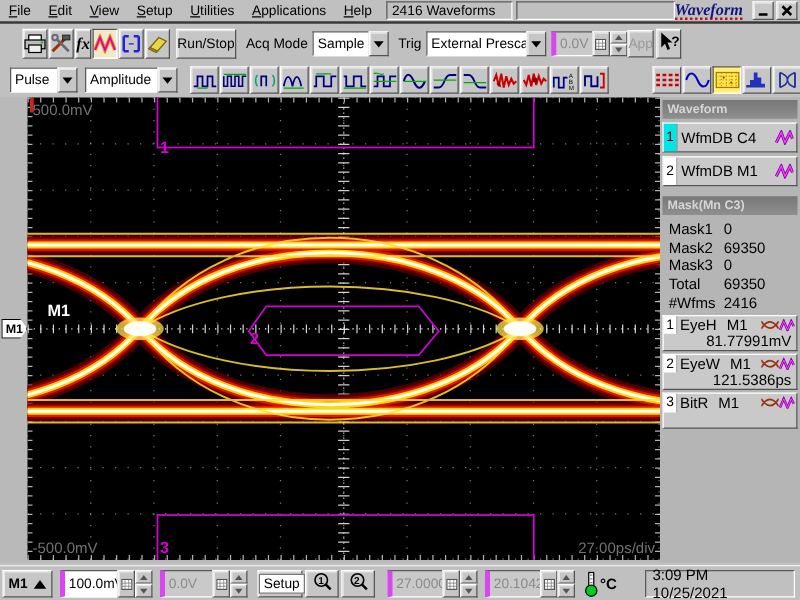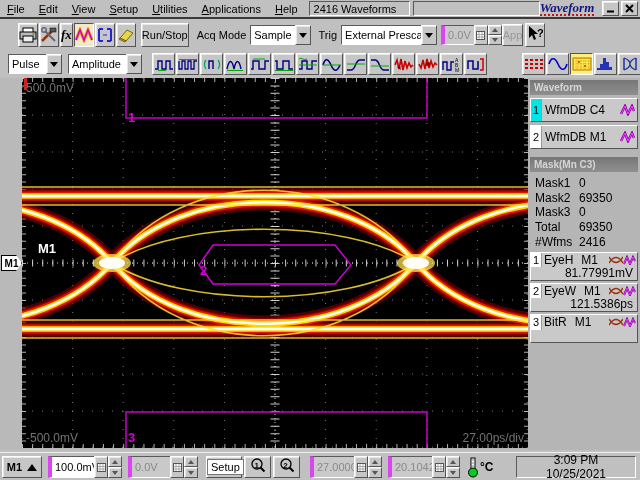--- a/index.html
+++ b/index.html
@@ -4,21 +4,21 @@
 <style>
   html,body{margin:0;padding:0;background:#888;}
   *{box-sizing:border-box;}
   #app{position:relative;width:640px;height:480px;background:#c0c0c0;
        font-family:"Liberation Sans",sans-serif;font-size:11px;color:#000;
        overflow:hidden;user-select:none;}
   .raised{background:#c6c6c6;border-top:1px solid #fff;border-left:1px solid #fff;
           border-right:1px solid #545454;border-bottom:1px solid #545454;
           box-shadow:inset 1px 1px 0 #e8e8e8;}
   .sunken{background:#fff;border-top:1px solid #5a5a5a;border-left:1px solid #5a5a5a;
-          border-right:1px solid #fdfdfd;border-bottom:1px solid #fdfdfd;text-align:center;}
+          border-right:1px solid #fdfdfd;border-bottom:1px solid #fdfdfd;}
   .disabled-field{background:#c9c9c9 !important;color:#8a8a8a !important;}
   button{font-family:inherit;font-size:inherit;padding:0;cursor:default;}
 
   
   #menubar{position:absolute;left:0;top:0;width:640px;height:19px;
            border-bottom:2px solid #3a3a3a;display:flex;align-items:center;}
   .menu-item{display:inline-block;padding:2px 7px;white-space:nowrap;}
   .menu-item::first-letter{text-decoration:underline;}
   .mb-box{height:15px;display:flex;align-items:center;padding:0 4px;
           background:#c0c0c0;border-top:1px solid #5a5a5a;border-left:1px solid #5a5a5a;

